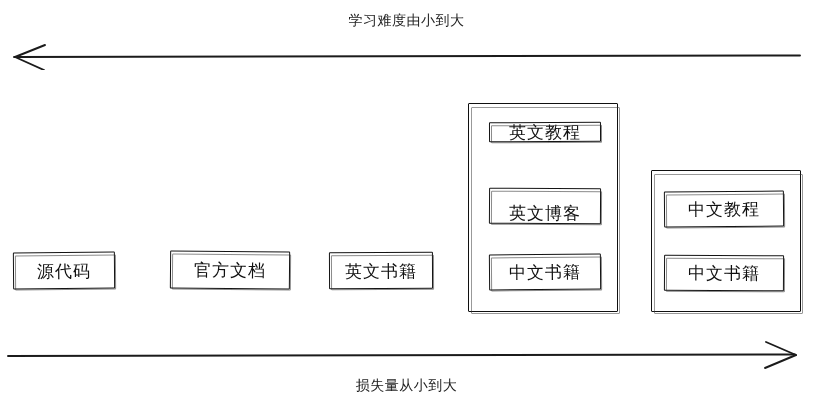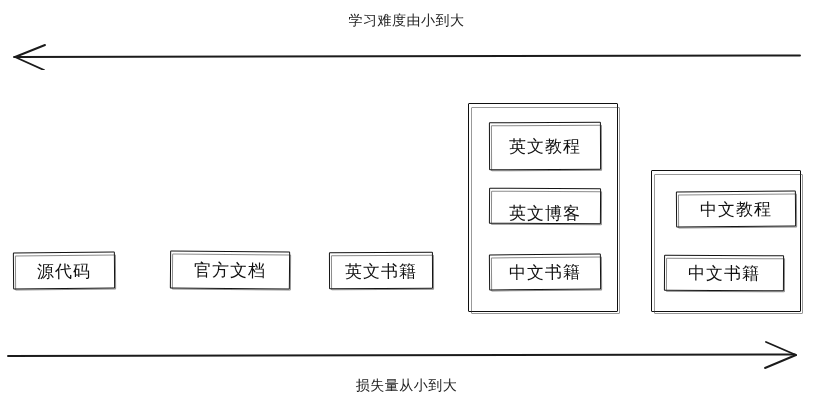--- a/index.html
+++ b/index.html
@@ -124,36 +124,36 @@
   <div class="node sk2" style="left:170px; top:251px; width:120px; height:38px;">
     <span class="node-label">官方文档</span>
   </div>
 
   <div class="node sk3" style="left:329px; top:252px; width:104px; height:37px;">
     <span class="node-label">英文书籍</span>
   </div>
 
   <div class="group sk0" style="left:468px; top:103px; width:150px; height:209px;">
 
-    <div class="node sk3" style="left:20px; top:18px; width:112px; height:48px;">
+    <div class="node sk3" style="left:20px; top:18px; width:112px; height:20px;">
       <span class="node-label">英文教程</span>
     </div>
 
     <div class="node sk4" style="left:20px; top:84px; width:112px; height:36px;align-items:flex-end;">
       <span class="node-label">英文博客</span>
     </div>
 
     <div class="node sk1" style="left:20px; top:150px; width:112px; height:36px;">
       <span class="node-label">中文书籍</span>
     </div>
   </div>
 
   <div class="group sk0" style="left:651px; top:170px; width:150px; height:142px;">
 
-    <div class="node sk1" style="left:12px; top:20px; width:120px; height:36px;margin-left:12px;">
+    <div class="node sk1" style="left:12px; top:20px; width:120px; height:36px;">
       <span class="node-label">中文教程</span>
     </div>
 
     <div class="node sk4" style="left:12px; top:84px; width:120px; height:36px;">
       <span class="node-label">中文书籍</span>
     </div>
   </div>
 
   <svg class="axis-svg" id="bottom-axis-svg" width="813" height="34">
     <g>

